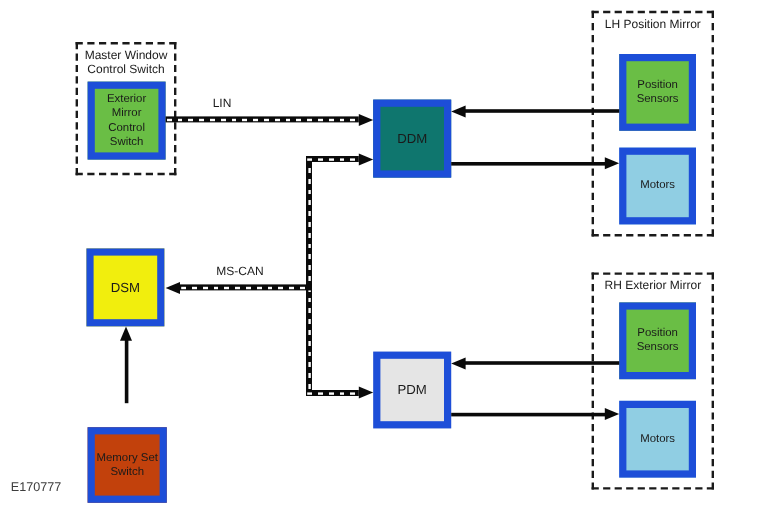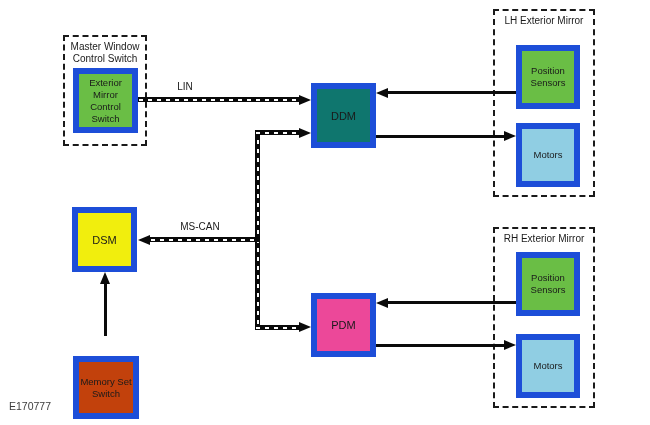--- a/index.html
+++ b/index.html
@@ -50,41 +50,41 @@
 <body>
 
 <div id="stage">
 
   <div class="group" style="left:63px;top:35px;width:84px;height:111px;">
     <div class="group-label">Master Window
 Control Switch</div>
   </div>
 
   <div class="group" style="left:493px;top:9px;width:102px;height:188px;">
-    <div class="group-label">LH Exterior Mirror</div>
+    <div class="group-label">LH Position Mirror</div>
   </div>
 
   <div class="group" style="left:493px;top:227px;width:102px;height:181px;">
     <div class="group-label">RH Exterior Mirror</div>
   </div>
 
   <div class="node" style="left: 73px; top: 68px; width: 65px; height: 65px; background-color: rgb(106, 190, 69);">
     <span>Exterior Mirror
 Control Switch</span>
   </div>
 
   <div class="node" style="left: 311px; top: 83px; width: 65px; height: 65px; font-size: 11px; background-color: #0f766e;">
     <span>DDM</span>
   </div>
 
   <div class="node" style="left: 72px; top: 207px; width: 65px; height: 65px; font-size: 11px; background-color: rgb(241, 238, 13);">
     <span>DSM</span>
   </div>
 
-  <div class="node" style="left: 311px; top: 293px; width: 65px; height: 64px; font-size: 11px; background-color: #ec4899;">
+  <div class="node" style="left: 311px; top: 293px; width: 65px; height: 64px; font-size: 11px; background-color: #e5e5e5;">
     <span>PDM</span>
   </div>
 
   <div class="node" style="left: 73px; top: 356px; width: 66px; height: 63px; background-color: #c2410c;">
     <span>Memory Set
 Switch</span>
   </div>
 
   <div class="node" style="left: 516px; top: 45px; width: 64px; height: 64px; background-color: rgb(106, 190, 69);">
     <span>Position

